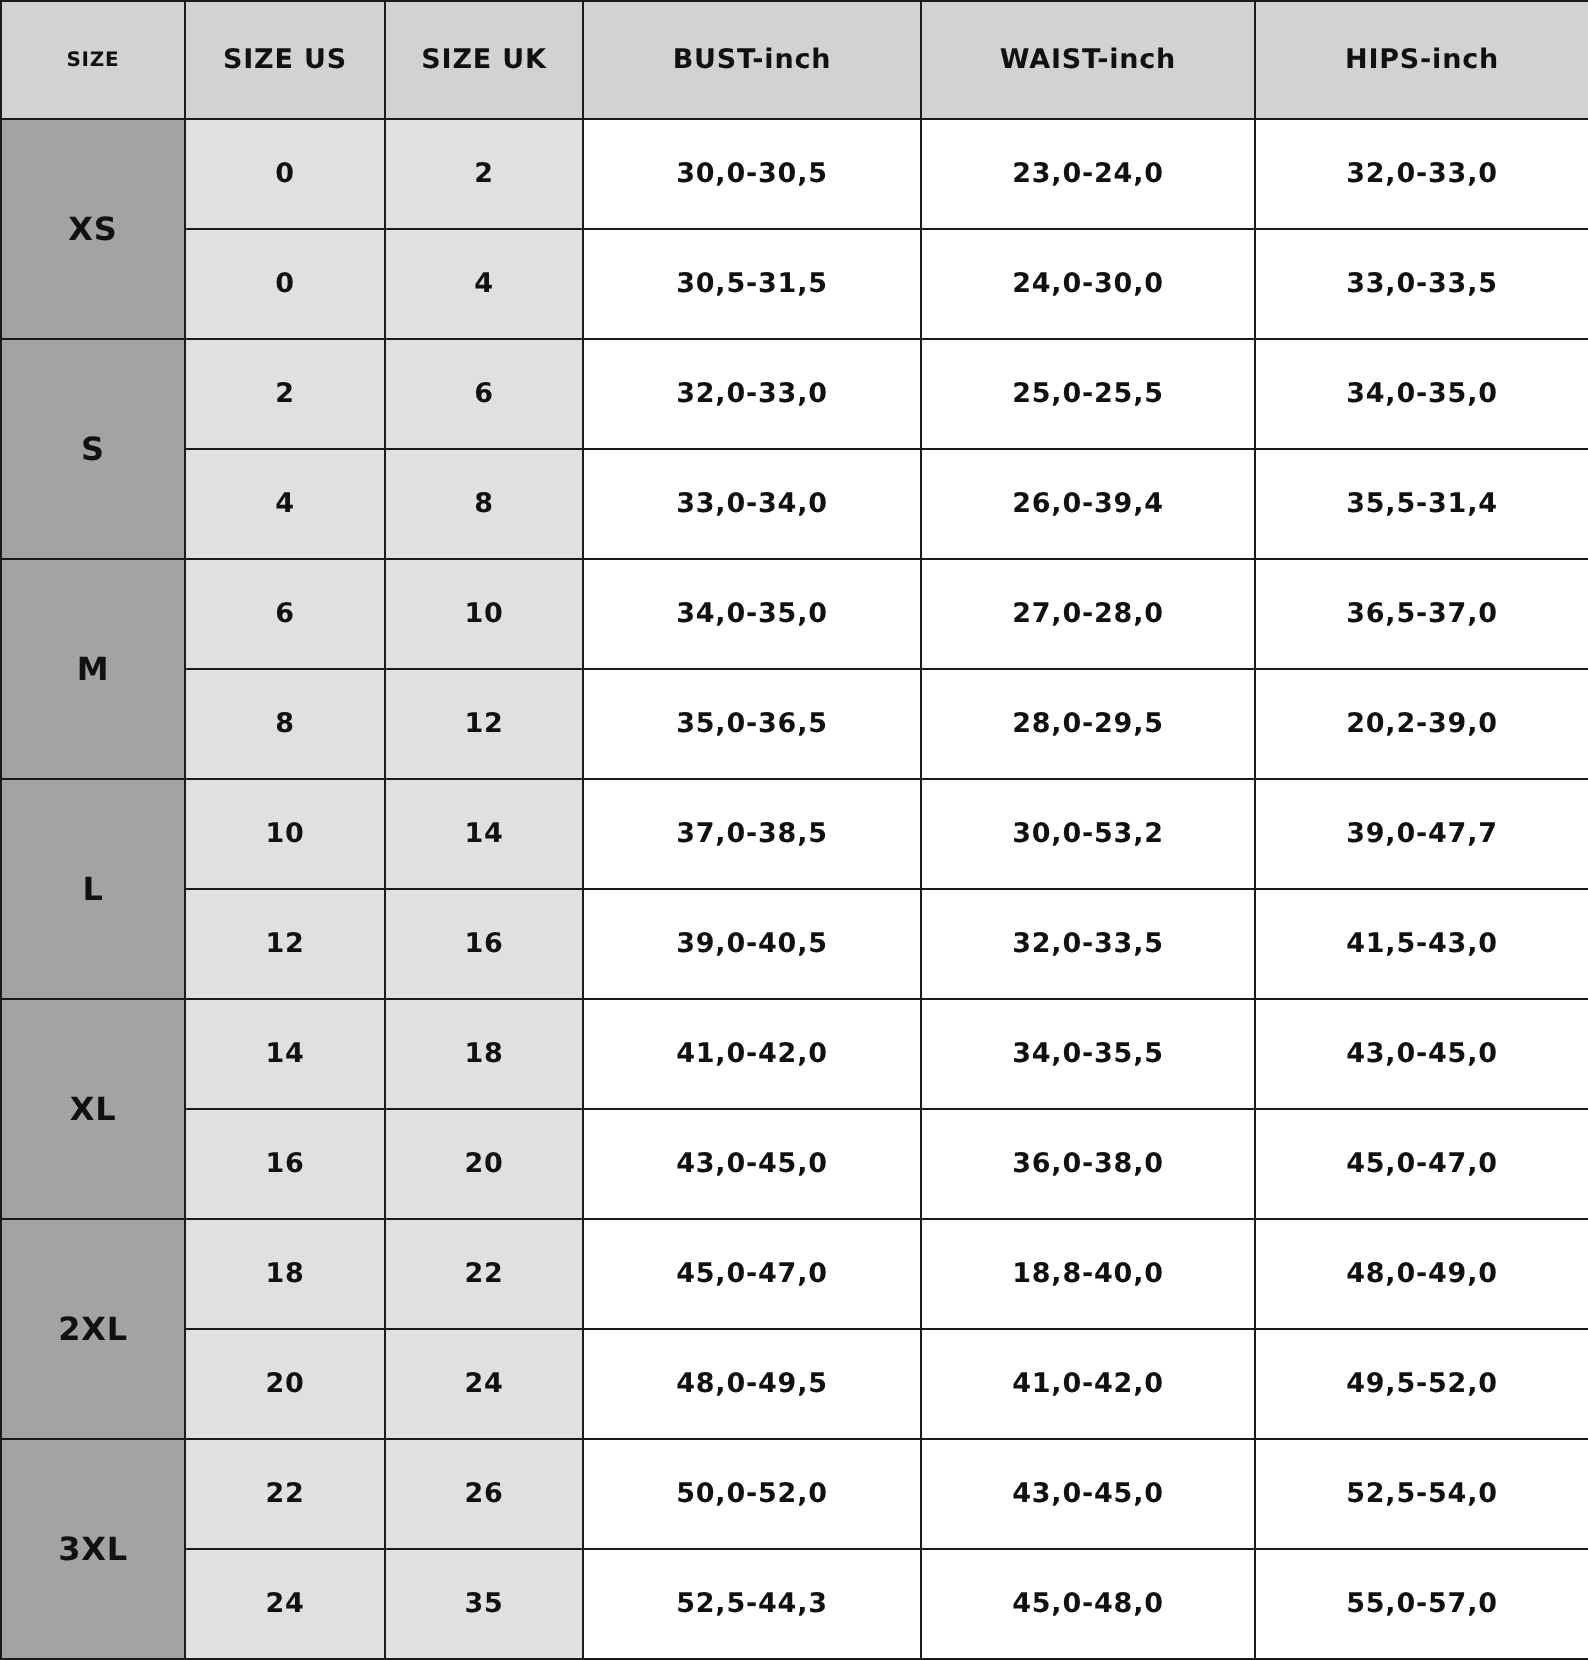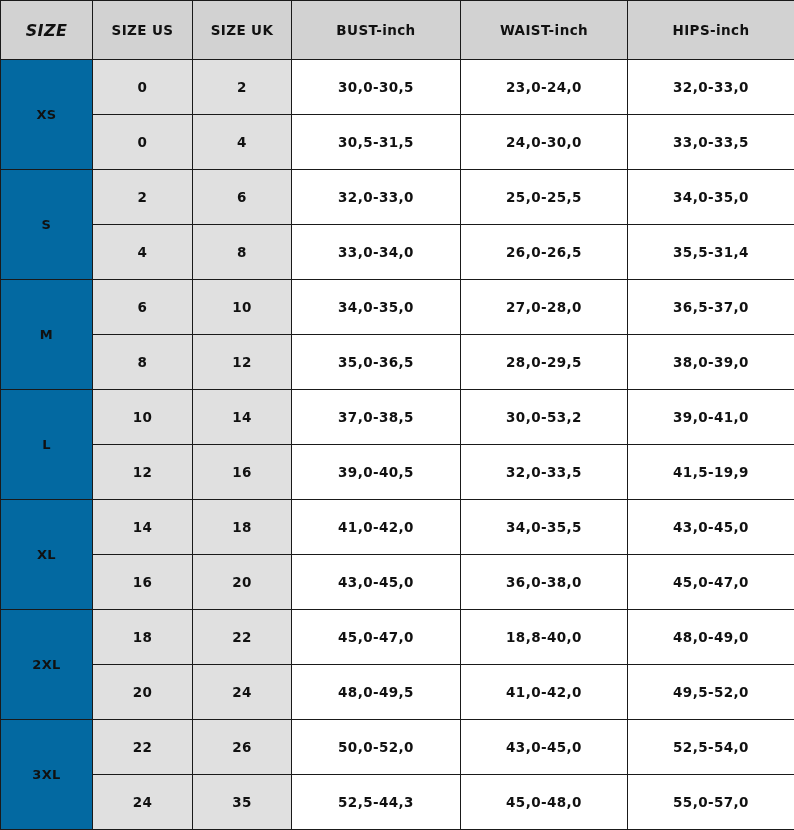--- a/index.html
+++ b/index.html
@@ -36,26 +36,26 @@
     letter-spacing: 0.4px;
     padding: 0;
     height: 55px;
     box-sizing: border-box;
   }
   .size-table thead th {
     background: #d2d2d2;
     height: 59px;
     font-size: 13.5px;
   }
-  .size-table thead th.h-size { font-size: 16px; font-style: italic; }
+  .size-table thead th.h-size { font-size: 10px; }
 
   
   td.group-label {
-    background: #0369a1;
-    font-size: 13px;
+    background: #a3a3a3;
+    font-size: 16px;
   }
   
   td.shade {
     background: #e0e0e0;
   }
   
   td.plain {
     background: #ffffff;
   }
 </style>
@@ -104,54 +104,54 @@
       <td class="shade">2</td>
       <td class="shade">6</td>
       <td class="plain">32,0-33,0</td>
       <td class="plain">25,0-25,5</td>
       <td class="plain">34,0-35,0</td>
     </tr>
     <tr>
       <td class="shade">4</td>
       <td class="shade">8</td>
       <td class="plain">33,0-34,0</td>
-      <td class="plain">26,0-26,5</td>
+      <td class="plain">26,0-39,4</td>
       <td class="plain">35,5-31,4</td>
     </tr>
 
     <tr>
       <td class="group-label" rowspan="2">M</td>
       <td class="shade">6</td>
       <td class="shade">10</td>
       <td class="plain">34,0-35,0</td>
       <td class="plain">27,0-28,0</td>
       <td class="plain">36,5-37,0</td>
     </tr>
     <tr>
       <td class="shade">8</td>
       <td class="shade">12</td>
       <td class="plain">35,0-36,5</td>
       <td class="plain">28,0-29,5</td>
-      <td class="plain">38,0-39,0</td>
+      <td class="plain">20,2-39,0</td>
     </tr>
 
     <tr>
       <td class="group-label" rowspan="2">L</td>
       <td class="shade">10</td>
       <td class="shade">14</td>
       <td class="plain">37,0-38,5</td>
       <td class="plain">30,0-53,2</td>
-      <td class="plain">39,0-41,0</td>
+      <td class="plain">39,0-47,7</td>
     </tr>
     <tr>
       <td class="shade">12</td>
       <td class="shade">16</td>
       <td class="plain">39,0-40,5</td>
       <td class="plain">32,0-33,5</td>
-      <td class="plain">41,5-19,9</td>
+      <td class="plain">41,5-43,0</td>
     </tr>
 
     <tr>
       <td class="group-label" rowspan="2">XL</td>
       <td class="shade">14</td>
       <td class="shade">18</td>
       <td class="plain">41,0-42,0</td>
       <td class="plain">34,0-35,5</td>
       <td class="plain">43,0-45,0</td>
     </tr>

